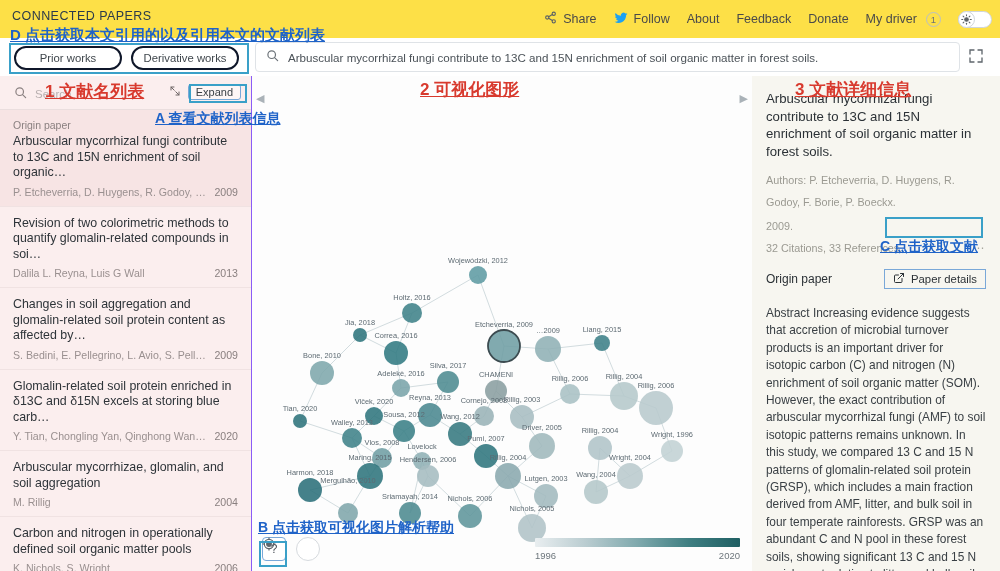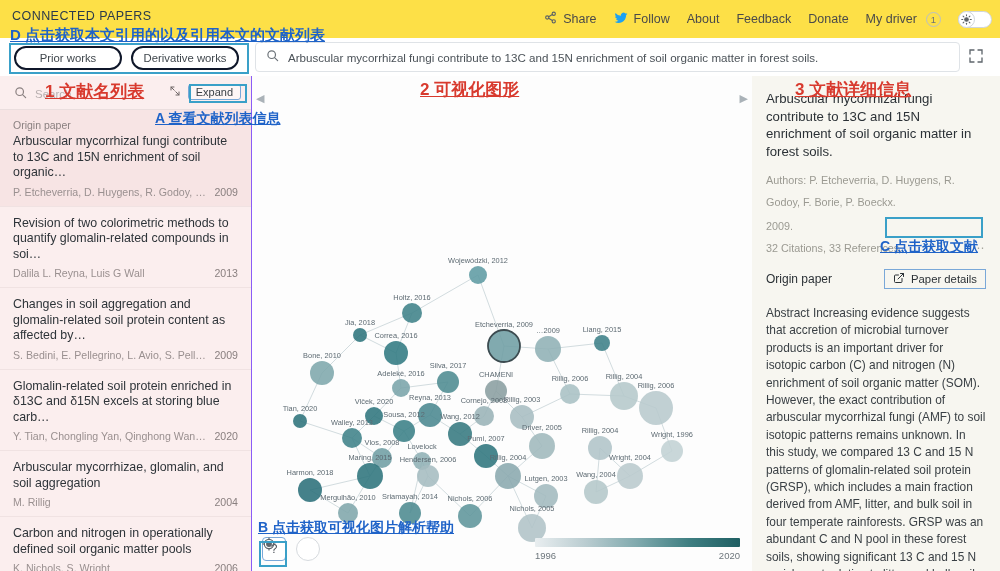--- a/index.html
+++ b/index.html
@@ -396,21 +396,21 @@
         <div class="node-label" style="left: 348px; top: 354px;">Rillig, 2004</div>
         <div class="node-label" style="left: 420px; top: 358px;">Wright, 1996</div>
         <div class="node-label" style="left: 234px; top: 362px;">Pumi, 2007</div>
         <div class="node-label" style="left: 118px; top: 381px;">Maring, 2015</div>
         <div class="node-label" style="left: 176px; top: 383px;">Hendersen, 2006</div>
         <div class="node-label" style="left: 256px; top: 381px;">Rillig, 2004</div>
         <div class="node-label" style="left: 378px; top: 381px;">Wright, 2004</div>
         <div class="node-label" style="left: 58px; top: 396px;">Harmon, 2018</div>
         <div class="node-label" style="left: 294px; top: 402px;">Lutgen, 2003</div>
         <div class="node-label" style="left: 344px; top: 398px;">Wang, 2004</div>
-        <div class="node-label" style="left: 96px; top: 421px;">Mergulhão, 2010</div>
+        <div class="node-label" style="left: 96px; top: 404px;">Mergulhão, 2010</div>
         <div class="node-label" style="left: 158px; top: 420px;">Sriamayah, 2014</div>
         <div class="node-label" style="left: 218px; top: 422px;">Nichols, 2006</div>
         <div class="node-label" style="left: 280px; top: 432px;">Nichols, 2005</div>
       </div>
 
     <span class="collapse-l">◀</span>
     <span class="collapse-r">▶</span>
 
     <div class="graph-tools">
       <div class="help-btn">?</div>

